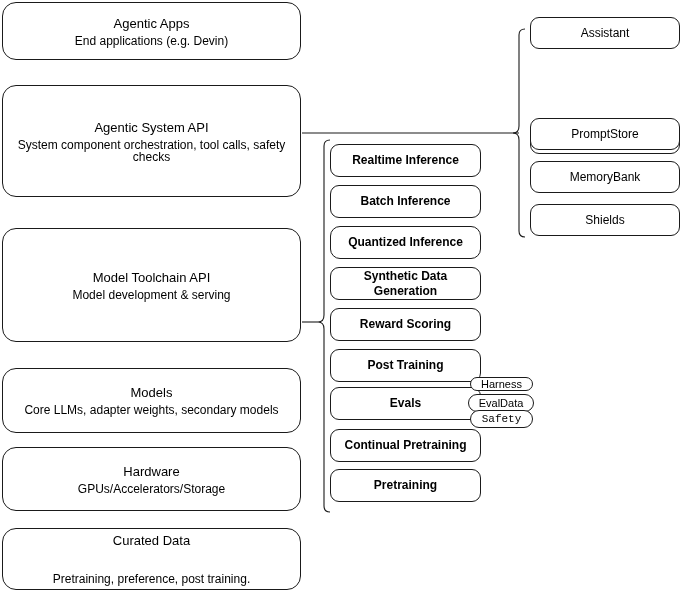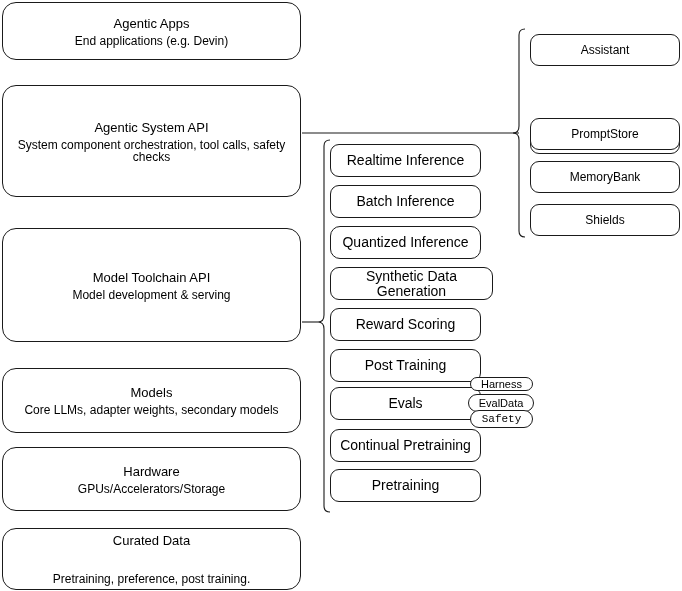--- a/index.html
+++ b/index.html
@@ -43,22 +43,23 @@
     color: #000000;
   }
   .layer .subtitle {
     font-size: 12px;
     line-height: 12px;
     margin-top: 3px;
     color: #000000;
   }
   .capability {
     border-radius: 9px;
-    font-size: 14px;
+    font-size: 12px;
     line-height: 15px;
+    font-weight: bold;
   }
   .component {
     border-radius: 9px;
     font-size: 12px;
     line-height: 15px;
   }
   .pill {
     border-radius: 999px;
     font-size: 11px;
     line-height: 13px;
@@ -126,21 +127,21 @@
 
   <div class="node capability" style="left:330px; top:144px; width:151px; height:33px;">
     <span>Realtime Inference</span>
   </div>
   <div class="node capability" style="left:330px; top:185px; width:151px; height:33px;">
     <span>Batch Inference</span>
   </div>
   <div class="node capability" style="left:330px; top:226px; width:151px; height:33px;border-radius:10px;">
     <span>Quantized Inference</span>
   </div>
-  <div class="node capability" style="left:330px; top:267px; width:163px; height:33px;">
+  <div class="node capability" style="left:330px; top:267px; width:151px; height:33px;">
     <span>Synthetic Data Generation</span>
   </div>
   <div class="node capability" style="left:330px; top:308px; width:151px; height:33px;">
     <span>Reward Scoring</span>
   </div>
   <div class="node capability" style="left:330px; top:349px; width:151px; height:33px;">
     <span>Post Training</span>
   </div>
   <div class="node capability" style="left:330px; top:387px; width:151px; height:33px;">
     <span>Evals</span>
@@ -155,21 +156,21 @@
   <div class="node pill" style="left:470px; top:377px; width:63px; height:14px;">
     <span>Harness</span>
   </div>
   <div class="node pill" style="left:468px; top:394px; width:66px; height:18px;">
     <span>EvalData</span>
   </div>
   <div class="node pill" style="left:470px; top:410px; width:63px; height:18px;font-family:Liberation Mono, monospace;">
     <span>Safety</span>
   </div>
 
-  <div class="node component" style="left:530px; top:34px; width:150px; height:32px;">
+  <div class="node component" style="left:530px; top:17px; width:150px; height:32px;">
     <span>Assistant</span>
   </div>
   <div class="node component" style="left:530px; top:74px; width:150px; height:32px;margin-top:48px;">
     <span>Orchestrator</span>
   </div>
   <div class="node component" style="left:530px; top:118px; width:150px; height:32px;">
     <span>PromptStore</span>
   </div>
   <div class="node component" style="left:530px; top:204px; width:150px; height:32px;">
     <span>Shields</span>

